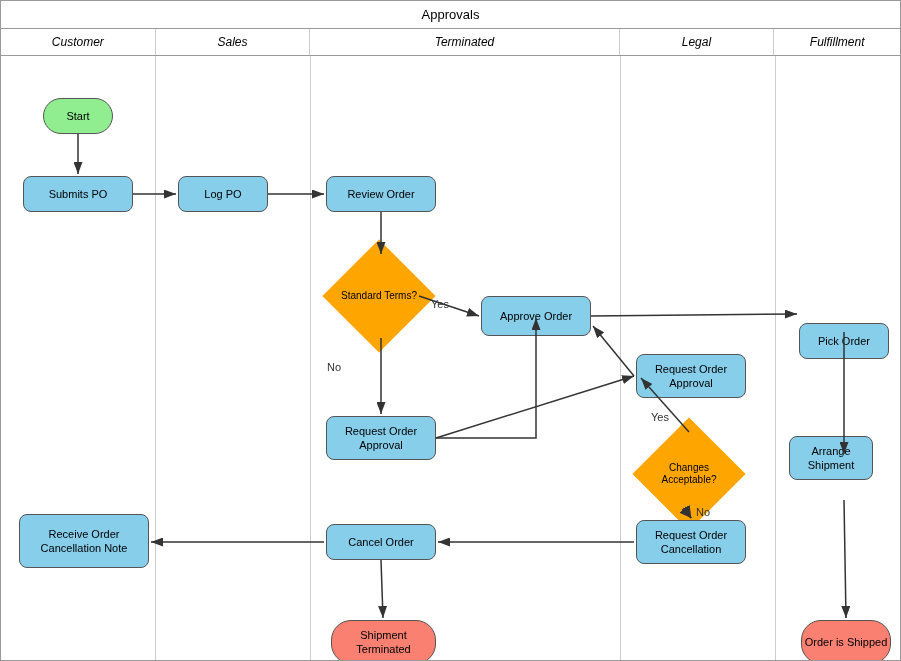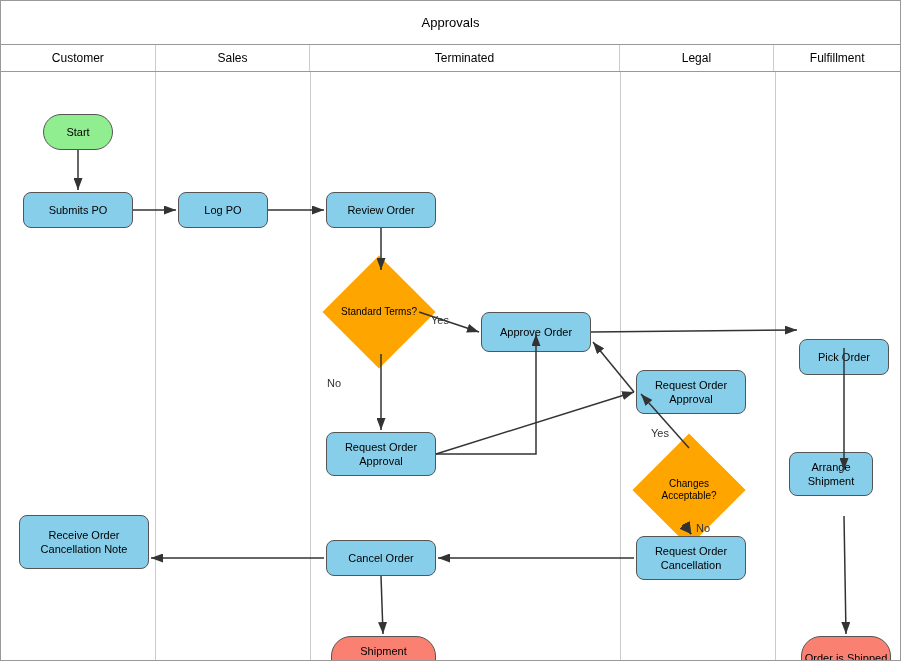--- a/index.html
+++ b/index.html
@@ -9,37 +9,38 @@
       width: 901px;
       height: 661px;
       border: 1px solid #999;
       display: flex;
       flex-direction: column;
       overflow: hidden;
     }
     
     .title-bar {
       text-align: center;
-      padding: 14px;
+      padding: 6px;
       border-bottom: 1px solid #999;
       font-size: 13px;
       font-weight: normal;
     }
     
     .swimlane-headers {
       display: flex;
       border-bottom: 1px solid #999;
     }
     
     .swimlane-header {
       text-align: center;
       padding: 6px 16px;
       font-size: 12px;
       font-weight: normal;
       border-right: 1px solid #ccc;
+      font-style: italic;
     }
     
     .swimlane-header:last-child { border-right: none; }
     
     .swimlanes {
       display: flex;
       flex: 1;
       position: relative;
     }
     
@@ -160,21 +161,21 @@
       </div>
 
       <div class="node node-rect color-blue" style="left:325px; top:360px; width:110px; height:44px;">
         <span>Request Order Approval</span>
       </div>
 
       <div class="node node-rect color-blue" style="left:325px; top:468px; width:110px; height:36px;">
         <span>Cancel Order</span>
       </div>
 
-      <div class="node node-rect color-blue" style="left:18px; top:443px; width:130px; height:54px;">
+      <div class="node node-rect color-blue" style="left:18px; top:458px; width:130px; height:54px;">
         <span>Receive Order Cancellation Note</span>
       </div>
 
       <div class="node node-rounded color-red" style="left:330px; top:564px; width:105px; height:44px;">
         <span>Shipment Terminated</span>
       </div>
 
       <div class="node node-rect color-blue" style="left:635px; top:298px; width:110px; height:44px;">
         <span>Request Order Approval</span>
       </div>

